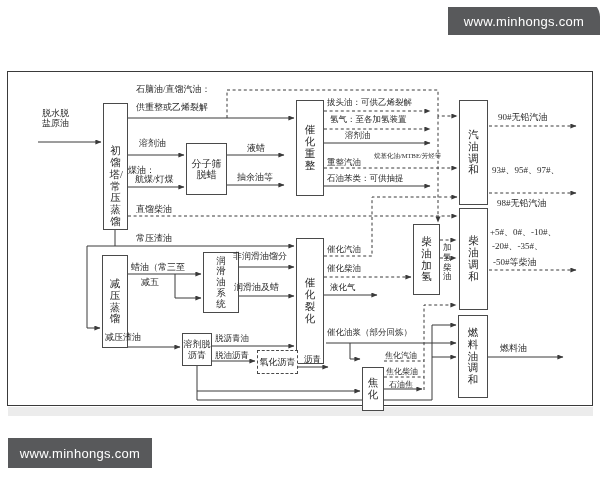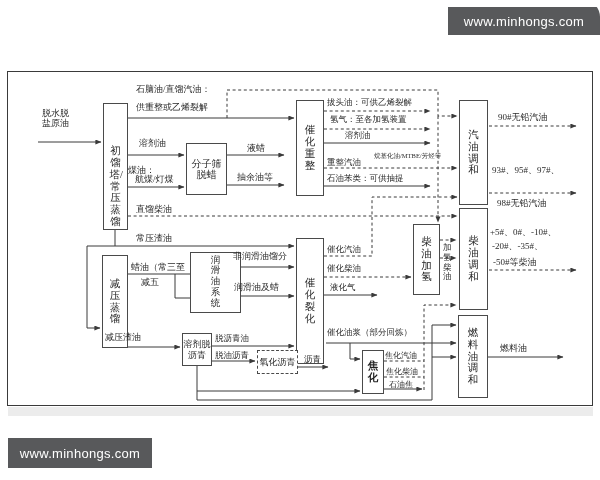--- a/index.html
+++ b/index.html
@@ -107,30 +107,30 @@
     </div>
     <div class="node" style="left: 459px; top: 100px; width: 29px; height: 105px;">
       <span style="font-size: 10.5px; width: 12px;">汽油调和</span>
     </div>
     <div class="node" style="left: 458px; top: 315px; width: 30px; height: 83px;">
       <span style="font-size: 10.5px; width: 12px;">燃料油调和</span>
     </div>
     <div class="node" style="left: 102px; top: 255px; width: 26px; height: 93px;">
       <span style="font-size: 10.5px; width: 12px;">减压蒸馏</span>
     </div>
-    <div class="node" style="left: 190px; top: 252px; width: 51px; height: 61px; font-family: Liberation Mono, monospace;">
+    <div class="node" style="left: 203px; top: 252px; width: 36px; height: 61px;">
       <span style="font-size: 9.5px; width: 12px;">润滑油系统</span>
     </div>
     <div class="node" style="left: 296px; top: 238px; width: 28px; height: 126px;">
       <span style="font-size: 10.5px; width: 12px;">催化裂化</span>
     </div>
     <div class="node" style="left: 413px; top: 224px; width: 27px; height: 71px;">
       <span style="font-size: 10.5px; width: 12px;">柴油加氢</span>
     </div>
-    <div class="node" style="left: 362px; top: 350px; width: 22px; height: 44px; font-weight: bold;">
+    <div class="node" style="left: 362px; top: 367px; width: 22px; height: 44px;">
       <span style="font-size: 10.5px; width: 12px;">焦化</span>
     </div>
     <div class="node" style="left: 182px; top: 333px; width: 30px; height: 33px;">
       <span style="font-size: 9px;">溶剂脱沥青</span>
     </div>
     <div class="node dashed" style="left: 257px; top: 350px; width: 41px; height: 24px;">
       <span style="font-size: 9px;">氧化沥青</span>
     </div>
     <div class="lbl wrap" style="left: 42px; top: 108px; font-size: 9px; width: 29px;">脱水脱盐原油</div>
     <div class="lbl" style="left: 136px; top: 84px; font-size: 9px;">石脑油/直馏汽油：</div>

